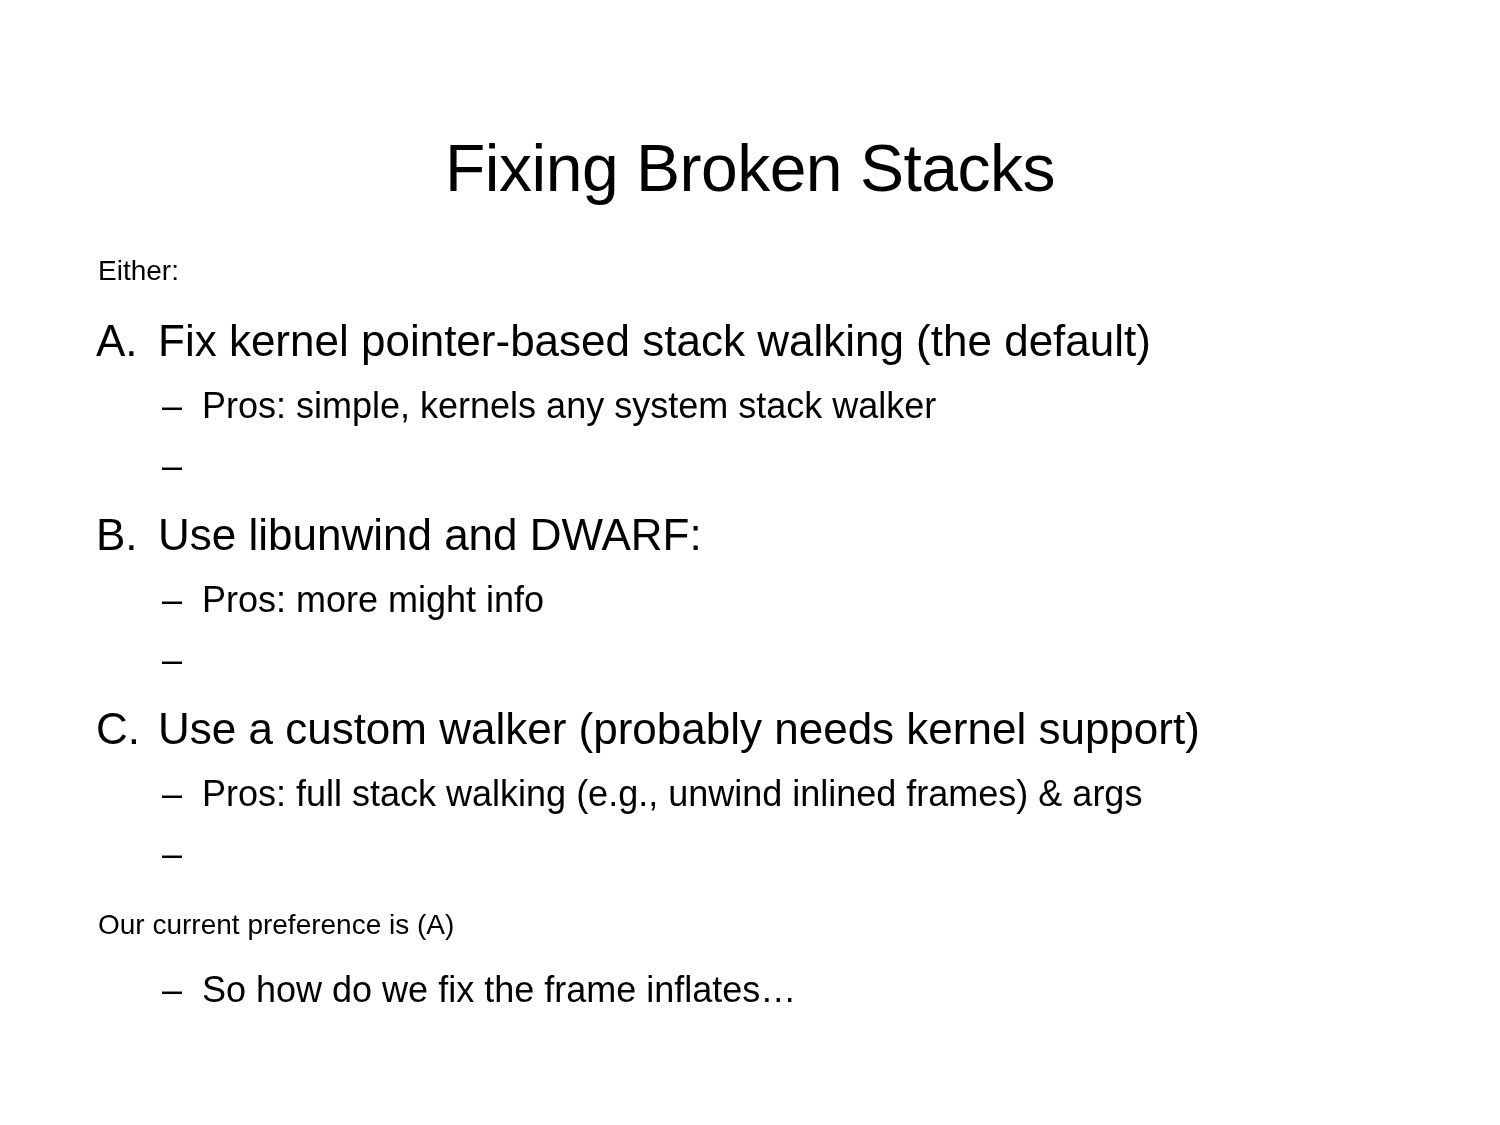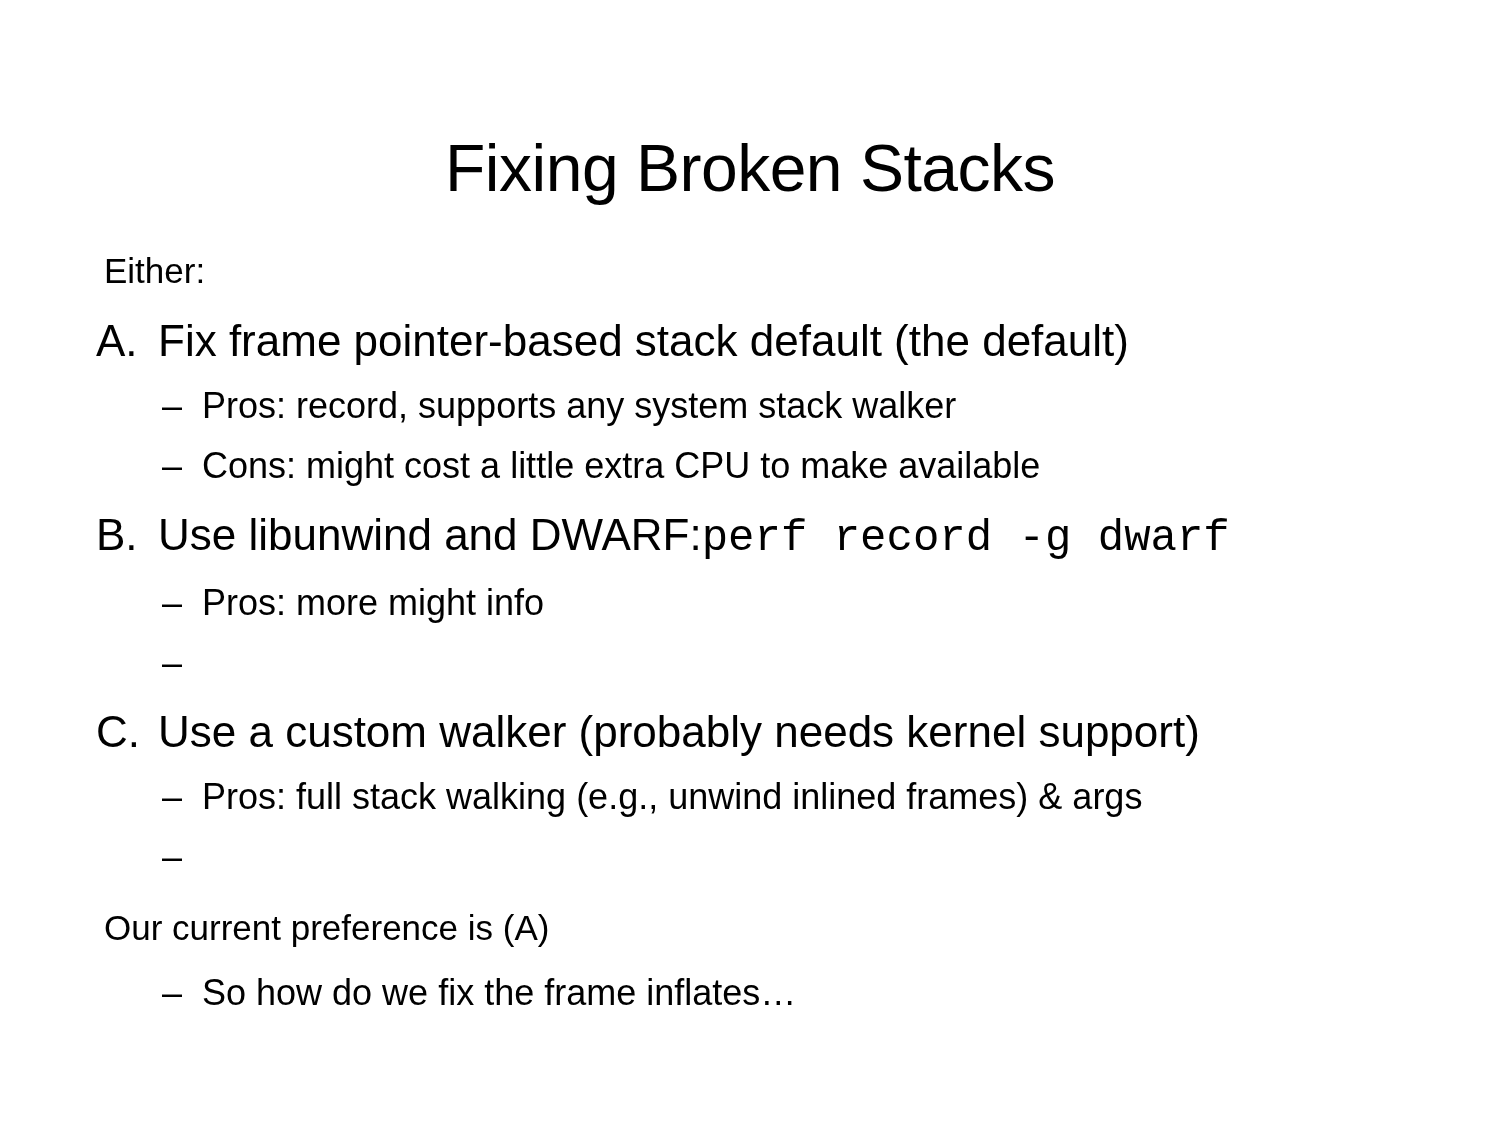--- a/index.html
+++ b/index.html
@@ -44,23 +44,23 @@
     top: 240px;
     width: 1340px;
   }
 
   .line {
     white-space: nowrap;
   }
 
   
   .lvl1 {
-    font-size: 35px;
+    font-size: 28px;
     line-height: 62px;
-    margin-left: 8px;
+    margin-left: 2px;
   }
 
   
   .lvl1-item {
     font-size: 44px;
     line-height: 62px;
     display: flex;
     align-items: baseline;
   }
   .lvl1-item .marker {
@@ -107,35 +107,33 @@
 <div id="slide">
 
   <h1 id="slide-title">Fixing Broken Stacks</h1>
 
   <div id="body-block">
 
     <div class="line lvl1">Either:</div>
 
     <div class="line lvl1-item gap-before-a">
       <span class="marker">A.</span>
-      <span class="txt">Fix frame pointer-based stack default (the default)</span>
+      <span class="txt">Fix kernel pointer-based stack walking (the default)</span>
     </div>
     <div class="line lvl2 gap-before-sub">
       <span class="dash">–</span>
-      <span class="txt">Pros: record, supports any system stack walker</span>
+      <span class="txt">Pros: simple, kernels any system stack walker</span>
     </div>
     <div class="line lvl2">
       <span class="dash">–</span>
-      <span class="txt">Cons: might cost a little extra CPU to make available</span>
     </div>
 
     <div class="line lvl1-item gap-before-item">
       <span class="marker">B.</span>
       <span class="txt">Use libunwind and DWARF:</span>
-      <code class="mono">perf record -g dwarf</code>
     </div>
     <div class="line lvl2 gap-before-sub">
       <span class="dash">–</span>
       <span class="txt">Pros: more might info</span>
     </div>
     <div class="line lvl2">
       <span class="dash">–</span>
     </div>
 
     <div class="line lvl1-item gap-before-item">

